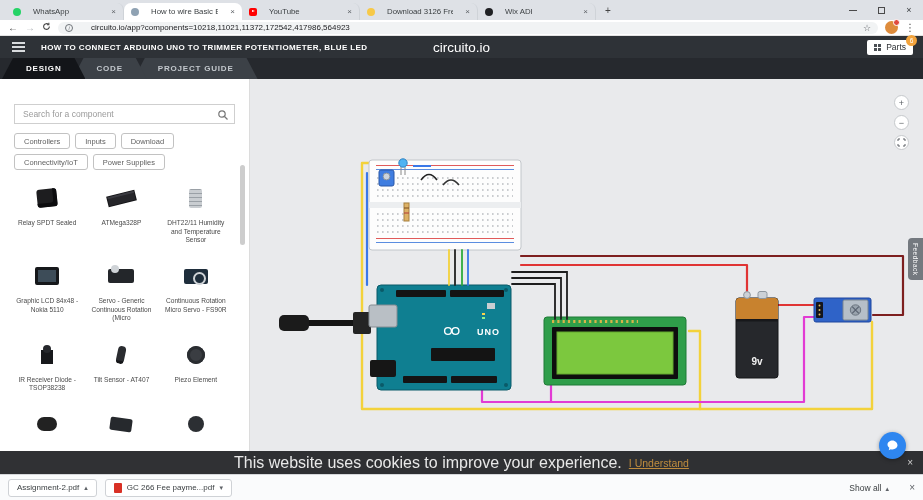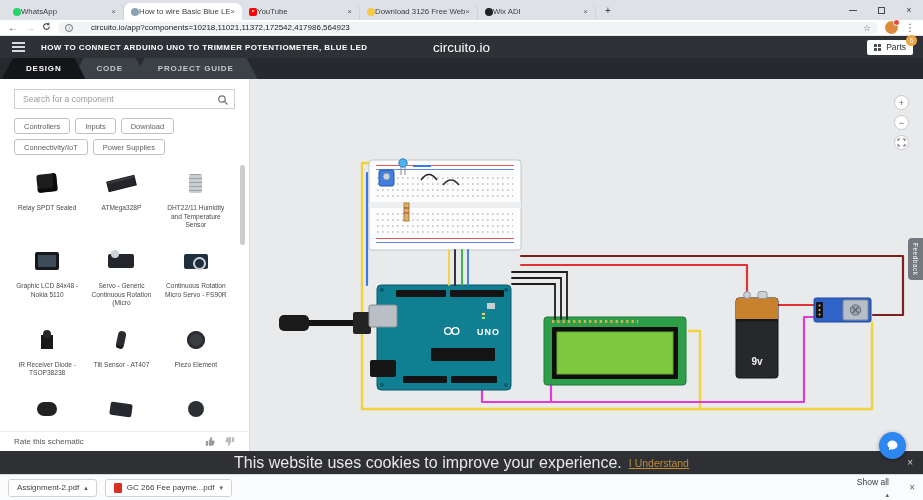--- a/index.html
+++ b/index.html
@@ -2,21 +2,21 @@
 <html><head>
 <meta charset="utf-8">
 <style>
   *{margin:0;padding:0;box-sizing:border-box;}
   html,body{width:923px;height:500px;overflow:hidden;}
   body{font-family:"Liberation Sans",sans-serif;background:#fff;}
   .screen{position:relative;width:923px;height:500px;overflow:hidden;background:#e9eaec;}
 
   
   .tabstrip{position:absolute;top:0;left:0;right:0;height:20px;background:#dee1e6;display:flex;align-items:flex-end;padding-left:6px;}
-  .btab{position:relative;display:flex;align-items:center;gap:0;height:17px;padding:0 7px;width:118px;font-size:7.8px;color:#3c4043;border-radius:7px 7px 0 0;flex:none;border-right:1px solid #cfd3d8;}
+  .btab{position:relative;display:flex;align-items:center;gap:12px;height:17px;padding:0 7px;width:118px;font-size:7.8px;color:#3c4043;border-radius:7px 7px 0 0;flex:none;border-right:1px solid #cfd3d8;}
   .btab.active{background:#fff;border-right:none;}
   .btab .ttl{flex:1;white-space:nowrap;overflow:hidden;}
   .btab .cl{font-size:8px;color:#5f6368;}
   .fav{width:8px;height:8px;border-radius:50%;flex:none;}
   .fav.wa{background:#25d366;}
   .fav.cir{background:#8fa2b3;}
   .fav.yt{background:#f00;border-radius:2px;position:relative;}
   .fav.yt::after{content:"";position:absolute;left:3px;top:2.1px;border-left:3.2px solid #fff;border-top:1.9px solid transparent;border-bottom:1.9px solid transparent;}
   .fav.dl{background:#f7c948;}
   .fav.wx{background:#202124;}
@@ -49,21 +49,21 @@
 
   
   .apptabs{position:absolute;top:58px;left:0;right:0;height:21px;background:#26292e;display:flex;padding-left:2px;align-items:center;}
   .atab{position:relative;height:21px;line-height:21px;padding:0 24px;font-size:8px;font-weight:bold;letter-spacing:.8px;color:#c3c8cd;background:#3c4147;clip-path:polygon(11px 0,calc(100% - 11px) 0,100% 100%,0 100%);margin-right:-13px;}
   .atab.active{background:#131519;color:#fff;z-index:3;}
   .atab.mid{z-index:2;}
 
   
   .appbody{position:absolute;top:79px;left:0;right:0;bottom:26px;}
   .sidebar{position:absolute;left:0;top:0;bottom:0;width:250px;background:#fff;border-right:1px solid #dcdcdc;}
-  .search-wrap{margin:9px 14px 0;position:relative;}
+  .search-wrap{margin:24px 14px 0;position:relative;}
   .search-wrap input{width:100%;height:20px;border:1px solid #cfcfcf;background:#fff;font-size:8.5px;font-family:"Liberation Sans",sans-serif;padding:0 24px 0 8px;color:#333;outline:none;}
   .search-wrap input::placeholder{color:#9a9a9a;}
   .mag{position:absolute;right:6px;top:4px;}
   .chips{margin:9px 14px 0;display:flex;flex-wrap:wrap;gap:5px;}
   .chip{border:1px solid #c2c2c2;border-radius:3px;padding:2.5px 9px;font-size:7.5px;color:#5f5f5f;background:#fff;white-space:nowrap;}
   .ctgrid{margin:10px 20px 0 14px;display:grid;grid-template-columns:repeat(3,1fr);column-gap:8px;row-gap:10px;height:266px;overflow:hidden;}
   .tile{display:flex;flex-direction:column;align-items:center;}
   .thbox{height:36px;display:flex;align-items:center;justify-content:center;}
   .tlbl{font-size:6.6px;color:#4a4a4a;text-align:center;line-height:1.3;margin-top:3px;max-width:66px;}
   .sb-scroll{position:absolute;right:4px;top:86px;width:5px;height:80px;background:#cdcdcd;border-radius:3px;}
@@ -99,21 +99,21 @@
   
   .chatfab{position:absolute;left:879px;top:432px;width:27px;height:27px;border-radius:50%;background:#2e86f0;display:flex;align-items:center;justify-content:center;z-index:40;box-shadow:0 1px 4px rgba(0,0,0,.35);}
   .cookie{position:absolute;left:0;top:451px;width:100%;height:23px;background:rgba(37,38,41,.95);display:flex;align-items:center;justify-content:center;gap:7px;z-index:20;}
   .cookie .msg{font-size:16px;color:#e8e8e8;}
   .cookie .act{font-size:10.5px;color:#bf8c3e;text-decoration:underline;}
   .cookie .x{position:absolute;right:10px;font-size:10px;color:#d0d0d0;}
   .dlbar{position:absolute;left:0;bottom:0;width:100%;height:26px;background:#fafbfc;border-top:1px solid #d5d7da;display:flex;align-items:center;padding:0 8px;gap:8px;z-index:30;}
   .dlitem{height:18px;border:1px solid #cfd2d6;border-radius:3px;background:#fff;display:flex;align-items:center;gap:5px;padding:0 8px;font-size:8px;color:#3c4043;}
   .pdfico{width:8px;height:10px;background:#d93025;border-radius:1px;flex:none;}
   .dlcaret{font-size:7px;color:#5f6368;}
-  .showall{margin-left:auto;font-size:8.5px;color:#3c4043;display:flex;gap:4px;align-items:flex-end;margin-right:26px;flex-direction:column;}
+  .showall{margin-left:auto;font-size:8.5px;color:#3c4043;display:flex;gap:4px;align-items:flex-end;margin-right:26px;}
   .dlclose{position:absolute;right:8px;font-size:10px;color:#5f6368;}
 </style>
 </head>
 <body>
 
 <div class="screen">
 
   <div class="tabstrip">
     <div class="btab">
       <span class="fav wa"></span>
@@ -267,31 +267,20 @@
               <span class="th-m2"></span>
             </span>
           </div>
         <div class="tile">
             <span class="thbox">
               <span class="th-m3"></span>
             </span>
           </div>
       </div>
       <div class="sb-scroll"></div>
-      <div class="rate">
-        <span class="rlbl">Rate this schematic</span>
-        <span class="thumbs">
-          <span><svg width="11" height="11" viewBox="0 0 13 13">
-                <path fill="#9a9a9a" d="M1 6h2.5v5.5H1zM4.5 11.5h4.9l2-3.6-.6-2.6H7.9l.6-3.2L7.2 1 4.5 6z"></path>
-              </svg></span>
-          <span><svg width="11" height="11" viewBox="0 0 13 13" style="transform:rotate(180deg)">
-                <path fill="#bdbdbd" d="M1 6h2.5v5.5H1zM4.5 11.5h4.9l2-3.6-.6-2.6H7.9l.6-3.2L7.2 1 4.5 6z"></path>
-              </svg></span>
-        </span>
-      </div>
     </div>
 
     <div class="canvas">
       <svg class="circuit" width="672" height="395" viewBox="0 0 672 395">
 
         <g fill="none" stroke-linejoin="round" stroke-linecap="round">
           <path d="M120 84 H111 V330 H449 V252 H438" stroke="#f3d23b" stroke-width="2.4"></path>
           <path d="M449 330 H621 V243" stroke="#f3d23b" stroke-width="2.4"></path>
           <path d="M116 94 V206" stroke="#3a78e8" stroke-width="2.2"></path>
           <path d="M270 177 H652 V236 H622" stroke="#7d1f1f" stroke-width="2.2"></path>

